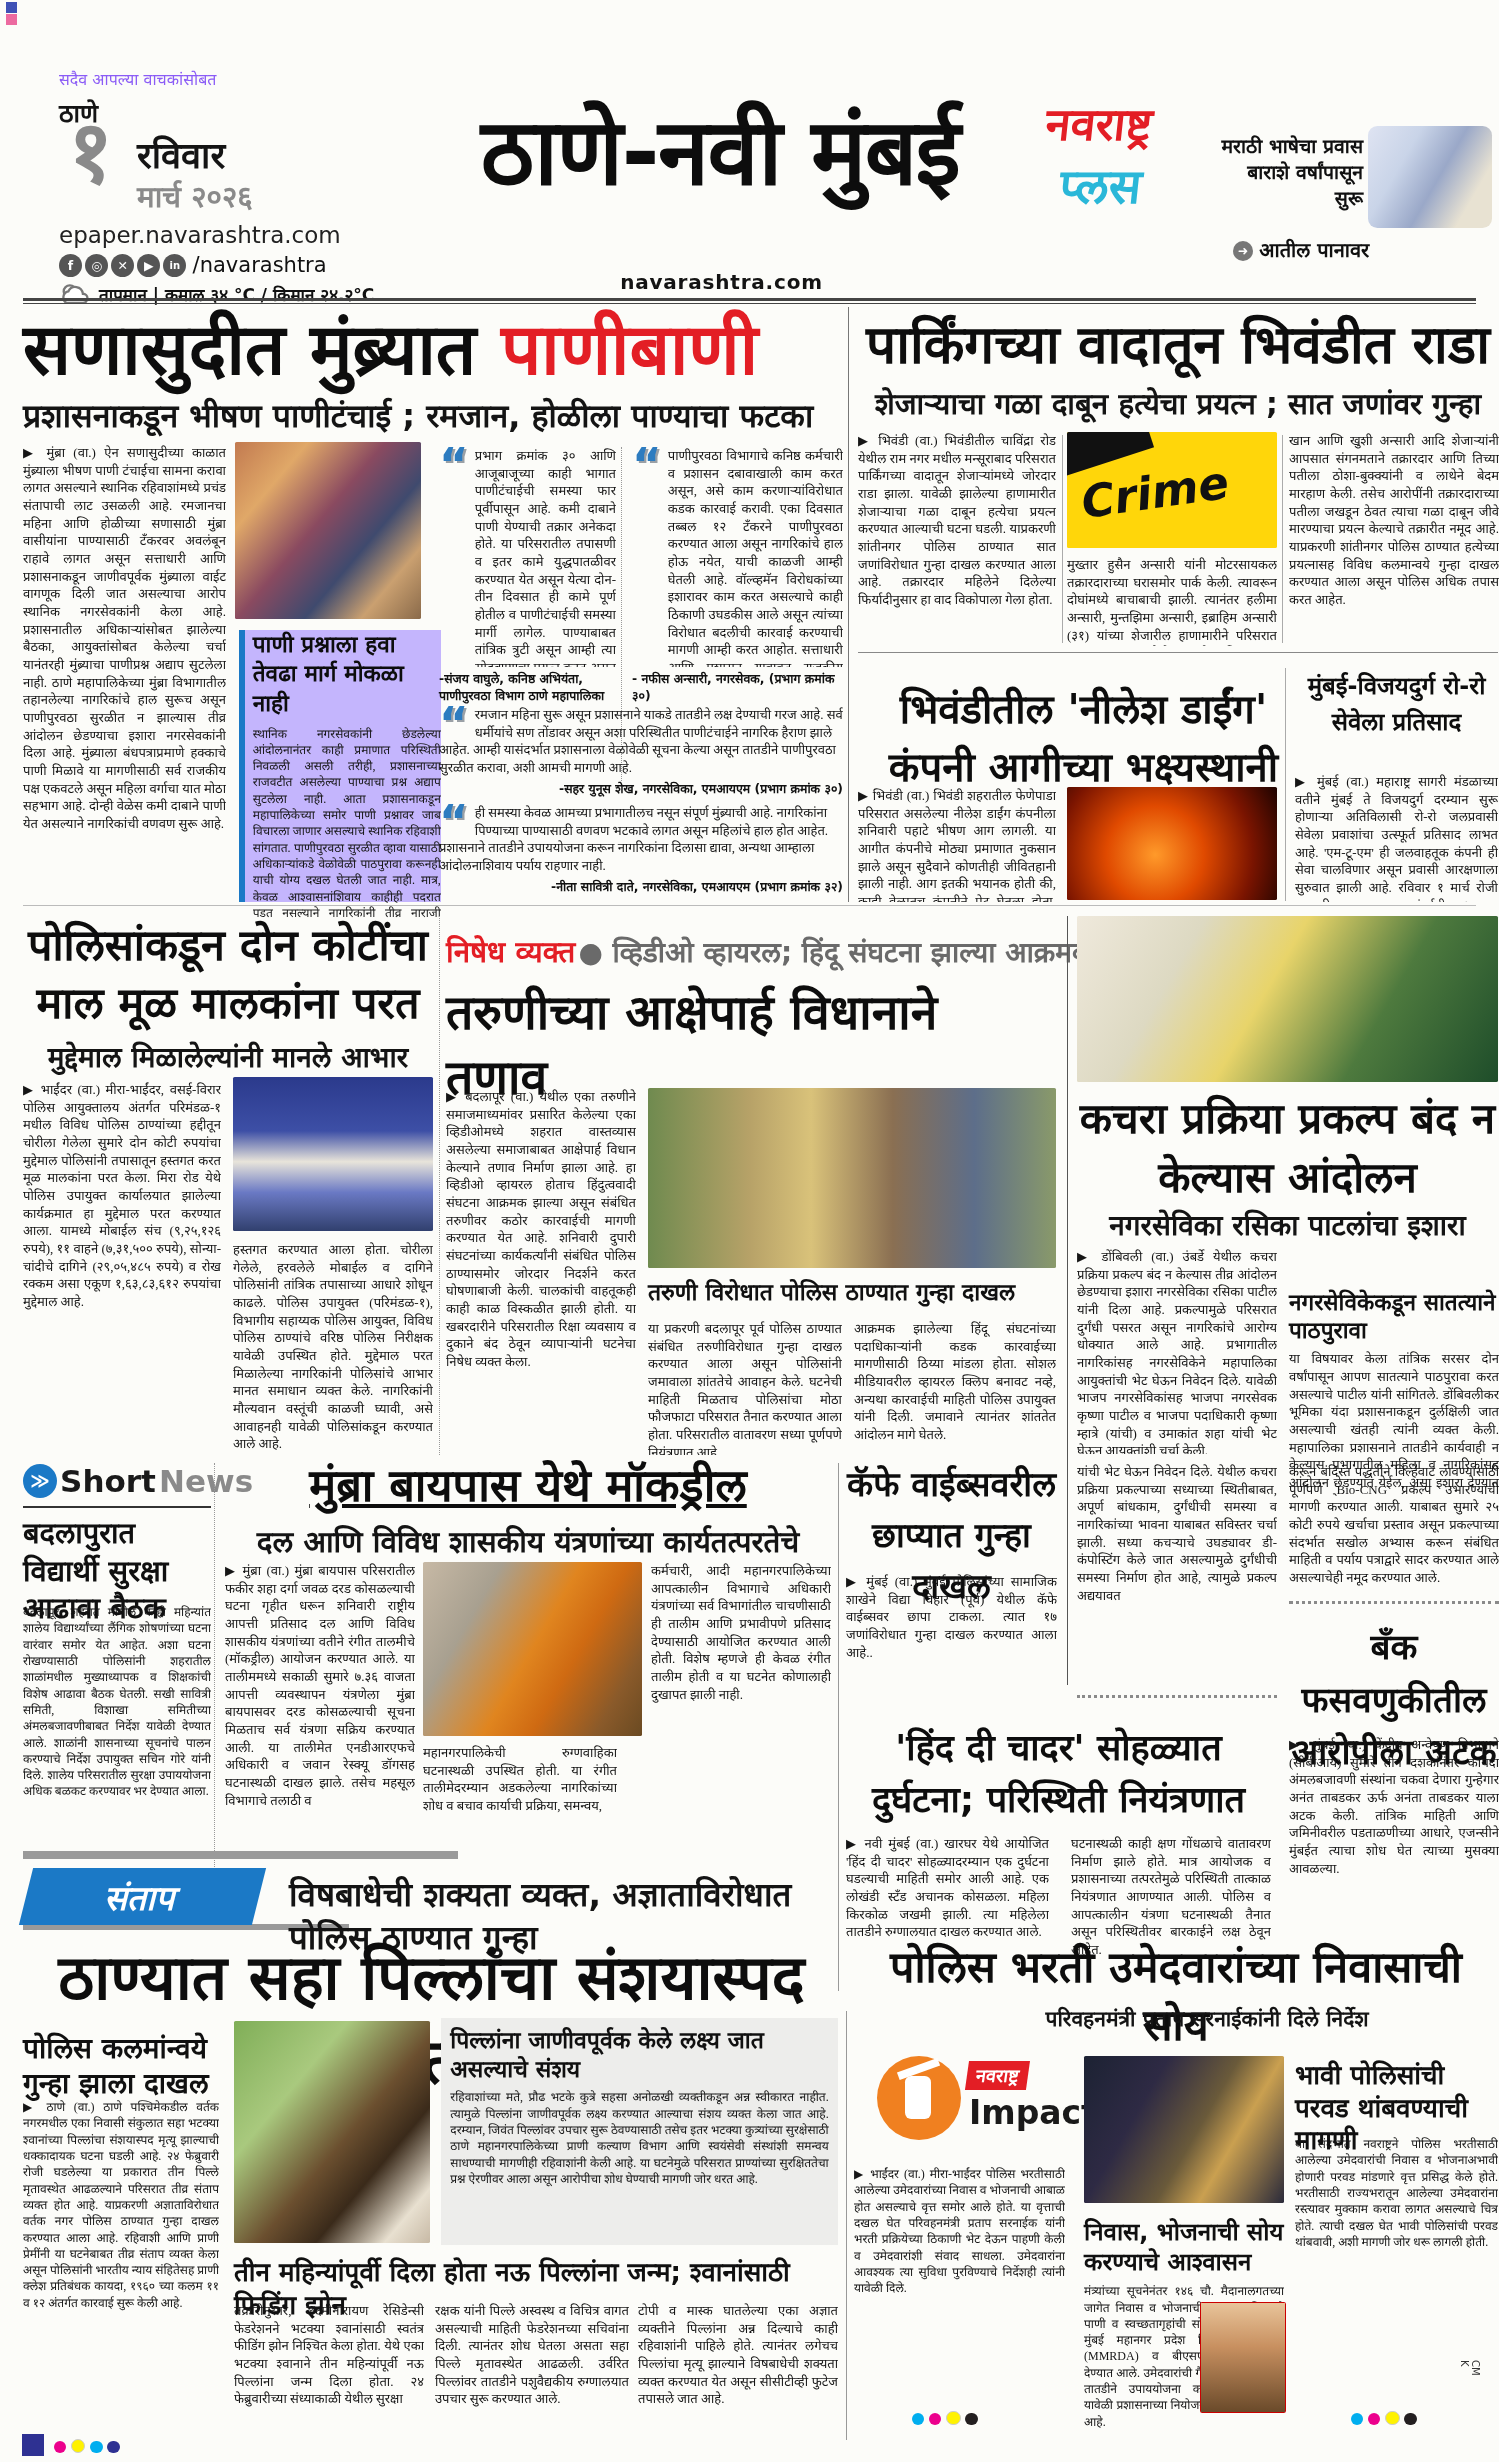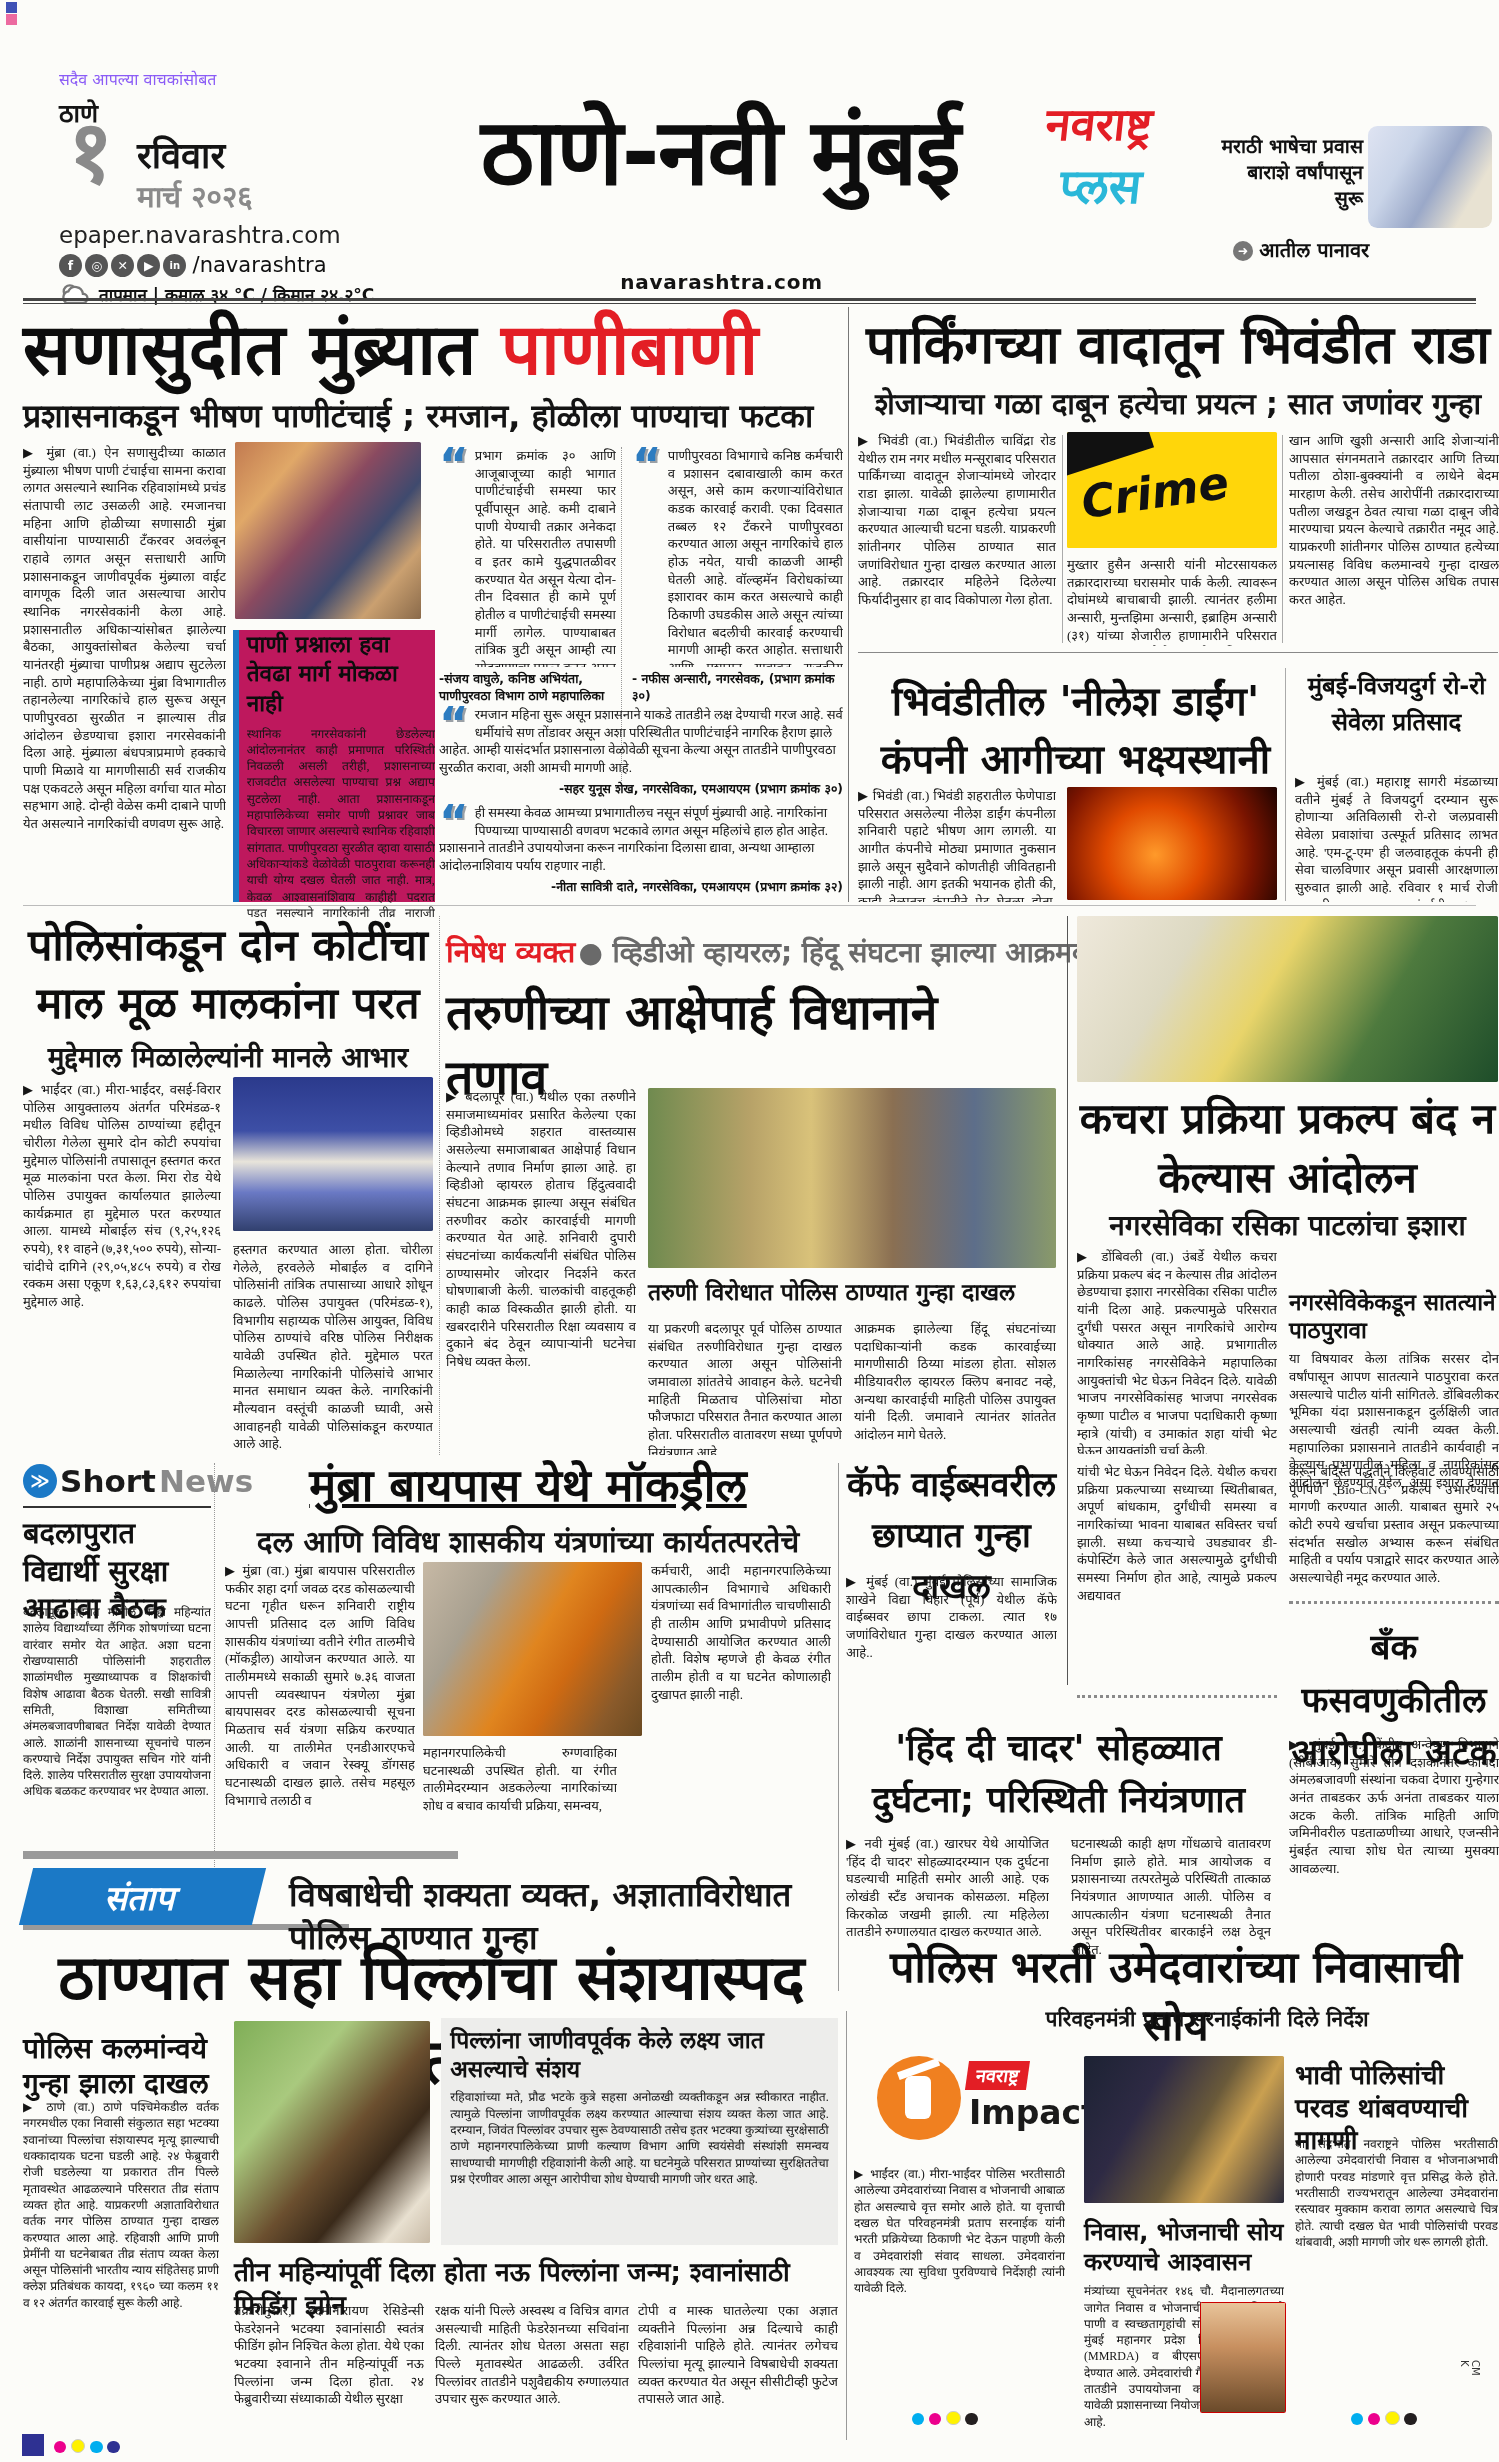--- a/index.html
+++ b/index.html
@@ -77,21 +77,21 @@
 </header>
 
 <section>
   <h1 class="abs hd" style="left:23px;top:306px;width:823px;font-size:71px;line-height:1.25;margin:0;white-space:nowrap;"><span>सणासुदीत मुंब्र्यात </span><span class="red">पाणीबाणी</span></h1>
   <div class="abs sub" style="left:23px;top:393px;width:823px;font-size:32px;">प्रशासनाकडून भीषण पाणीटंचाई ; रमजान, होळीला पाण्याचा फटका</div>
 
   <div class="abs j" style="left:23px;top:444px;width:203px;height:456px;">▶  मुंब्रा (वा.) ऐन सणासुदीच्या काळात मुंब्र्याला भीषण पाणी टंचाईचा सामना करावा लागत असल्याने स्थानिक रहिवाशांमध्ये प्रचंड संतापाची लाट उसळली आहे. रमजानचा महिना आणि होळीच्या सणासाठी मुंब्रा वासीयांना पाण्यासाठी टँकरवर अवलंबून राहावे लागत असून सत्ताधारी आणि प्रशासनाकडून जाणीवपूर्वक मुंब्र्याला वाईट वागणूक दिली जात असल्याचा आरोप स्थानिक नगरसेवकांनी केला आहे. प्रशासनातील अधिकाऱ्यांसोबत झालेल्या बैठका, आयुक्तांसोबत केलेल्या चर्चा यानंतरही मुंब्र्याचा पाणीप्रश्न अद्याप सुटलेला नाही. ठाणे महापालिकेच्या मुंब्रा विभागातील तहानलेल्या नागरिकांचे हाल सुरूच असून पाणीपुरवठा सुरळीत न झाल्यास तीव्र आंदोलन छेडण्याचा इशारा नगरसेवकांनी दिला आहे. मुंब्र्याला बंधपत्राप्रमाणे हक्काचे पाणी मिळावे या मागणीसाठी सर्व राजकीय पक्ष एकवटले असून महिला वर्गाचा यात मोठा सहभाग आहे. दोन्ही वेळेस कमी दाबाने पाणी येत असल्याने नागरिकांची वणवण सुरू आहे.</div>
 
   <div class="ph" style="left:235px;top:442px;width:186px;height:177px;background:linear-gradient(130deg,#c27a50 0%,#e0a868 22%,#8a4a60 45%,#3f4a6e 65%,#caa070 82%,#8a6a4a 100%);"></div>
 
-  <div class="abs" style="left:233px;top:630px;width:188px;height:272px;border-left:6.2px solid #1b79c6;padding-left:7.8px;background:#be185d;">
+  <div class="abs" style="left:239px;top:630px;width:188px;height:272px;border-left:6.2px solid #1b79c6;padding-left:7.8px;background:#c4b5fd;">
     <div class="box-title">पाणी प्रश्नाला हवा तेवढा मार्ग मोकळा नाही</div>
     <div class="j small" style="margin-top:7.8px;height:194px;">स्थानिक नगरसेवकांनी छेडलेल्या आंदोलनानंतर काही प्रमाणात परिस्थिती निवळली असली तरीही, प्रशासनाच्या राजवटीत असलेल्या पाण्याचा प्रश्न अद्याप सुटलेला नाही. आता प्रशासनाकडून महापालिकेच्या समोर पाणी प्रश्नावर जाब विचारला जाणार असल्याचे स्थानिक रहिवाशी सांगतात. पाणीपुरवठा सुरळीत व्हावा यासाठी अधिकाऱ्यांकडे वेळोवेळी पाठपुरावा करूनही याची योग्य दखल घेतली जात नाही. मात्र, केवळ आश्वासनांशिवाय काहीही पदरात पडत नसल्याने नागरिकांनी तीव्र नाराजी व्यक्त केली आहे. पाणी हा रोजचाच प्रश्न बनला असून त्यावर कायमस्वरूपी तोडगा निघावा, हीच सर्वसामान्य मुंब्रेकरांची मागणी आहे.</div>
   </div>
 
   <div class="abs" style="left:439px;top:447px;width:177px;height:250px;">
     <span class="qmark">“</span>
     <span class="j" style="display:block;height:220px;">प्रभाग क्रमांक ३० आणि आजूबाजूच्या काही भागात पाणीटंचाईची समस्या फार पूर्वीपासून आहे. कमी दाबाने पाणी येण्याची तक्रार अनेकदा होते. या परिसरातील तपासणी व इतर कामे युद्धपातळीवर करण्यात येत असून येत्या दोन-तीन दिवसात ही कामे पूर्ण होतील व पाणीटंचाईची समस्या मार्गी लागेल. पाण्याबाबत तांत्रिक त्रुटी असून आम्ही त्या सोडवण्याचा प्रयत्न करत असून राजकीय दबावामुळे पाणीटंचाई होत असल्याचा आरोप चुकीचा आहे.</span>
     <div class="attr">-संजय वाघुले, कनिष्ठ अभियंता, पाणीपुरवठा विभाग ठाणे महापालिका</div>
   </div>
 
@@ -128,21 +128,21 @@
     <div style="position:absolute;left:14px;top:34px;font-family:'DejaVu Sans',sans-serif;font-weight:800;font-style:italic;font-size:45px;color:#111;transform:rotate(-8deg);">Crime</div>
   </div>
   <div class="abs j" style="left:1067px;top:556px;width:210px;height:90px;">मुख्तार हुसैन अन्सारी यांनी मोटरसायकल तक्रारदाराच्या घरासमोर पार्क केली. त्यावरून दोघांमध्ये बाचाबाची झाली. त्यानंतर हलीमा अन्सारी, मुन्तझिमा अन्सारी, इब्राहिम अन्सारी (३१) यांच्या शेजारील हाणामारीने परिसरात तणाव वाढला. आरोपी अन्सारी, अकिल खान, साजिद खातून, सना</div>
   <div class="abs j" style="left:1289px;top:432px;width:210px;height:214px;">खान आणि खुशी अन्सारी आदि शेजाऱ्यांनी आपसात संगनमताने तक्रारदार आणि तिच्या पतीला ठोशा-बुक्क्यांनी व लाथेने बेदम मारहाण केली. तसेच आरोपींनी तक्रारदाराच्या पतीला जखडून ठेवत त्याचा गळा दाबून जीवे मारण्याचा प्रयत्न केल्याचे तक्रारीत नमूद आहे. याप्रकरणी शांतीनगर पोलिस ठाण्यात हत्येच्या प्रयत्नासह विविध कलमान्वये गुन्हा दाखल करण्यात आला असून पोलिस अधिक तपास करत आहेत.</div>
   <div class="vline" style="left:1062px;top:435px;height:208px;border-color:#aaa;"></div>
   <div class="vline" style="left:1282px;top:435px;height:208px;border-color:#aaa;"></div>
   <div class="hline" style="left:858px;top:652px;width:640px;"></div>
 </section>
 
 <section>
-  <h2 class="abs hd center" style="left:858px;top:664px;width:419px;font-size:40px;margin:8px;line-height:1.45;">भिवंडीतील 'नीलेश डाईंग' कंपनी आगीच्या भक्ष्यस्थानी</h2>
+  <h2 class="abs hd center" style="left:858px;top:664px;width:419px;font-size:40px;margin:16px;line-height:1.45;">भिवंडीतील 'नीलेश डाईंग' कंपनी आगीच्या भक्ष्यस्थानी</h2>
   <div class="abs j" style="left:858px;top:787px;width:198px;height:115px;">▶  भिवंडी (वा.) भिवंडी शहरातील फेणेपाडा परिसरात असलेल्या नीलेश डाईंग कंपनीला शनिवारी पहाटे भीषण आग लागली. या आगीत कंपनीचे मोठ्या प्रमाणात नुकसान झाले असून सुदैवाने कोणतीही जीवितहानी झाली नाही. आग इतकी भयानक होती की, काही वेळातच कंपनीने पेट घेतला होता. आजूबाजूच्या कंपन्यांतील कामगारांनी धाव घेत परिसर खाली केल्यामुळे परिसरात एकच खळबळ उडाली</div>
   <div class="ph" style="left:1067px;top:787px;width:210px;height:113px;background:radial-gradient(circle at 42% 60%,#ff9a2a 0%,#e04a00 35%,#7a1400 70%,#1d0300 100%);"></div>
 </section>
 <div class="vline" style="left:1285px;top:668px;height:233px;border-color:#aaa;"></div>
 <section>
   <h2 class="abs hd center" style="left:1295px;top:668px;width:203px;font-size:24px;margin:0;line-height:1.5;">मुंबई-विजयदुर्ग रो-रो सेवेला प्रतिसाद</h2>
   <div class="abs j" style="left:1295px;top:773px;width:203px;height:129px;">▶  मुंबई (वा.) महाराष्ट्र सागरी मंडळाच्या वतीने मुंबई ते विजयदुर्ग दरम्यान सुरू होणाऱ्या अतिविलासी रो-रो जलप्रवासी सेवेला प्रवाशांचा उत्स्फूर्त प्रतिसाद लाभत आहे. 'एम-टू-एम' ही जलवाहतूक कंपनी ही सेवा चालविणार असून प्रवासी आरक्षणाला सुरुवात झाली आहे. रविवार १ मार्च रोजी सकाळी ८.०० वाजता मुंबईतील भाऊचा धक्का येथून या सेवेचे प्रस्थान होणार आहे. या सेवेमुळे कोकणवासीयांचा प्रवास जलद व आरामदायी होणार असल्याने प्रवाशांमध्ये उत्साहाचे वातावरण आहे. नियोजित वेळेत सेवा सुरू होत असल्याने नागरिकांनी समाधान व्यक्त केले आहे.</div>
 </section>
 
 <section>

